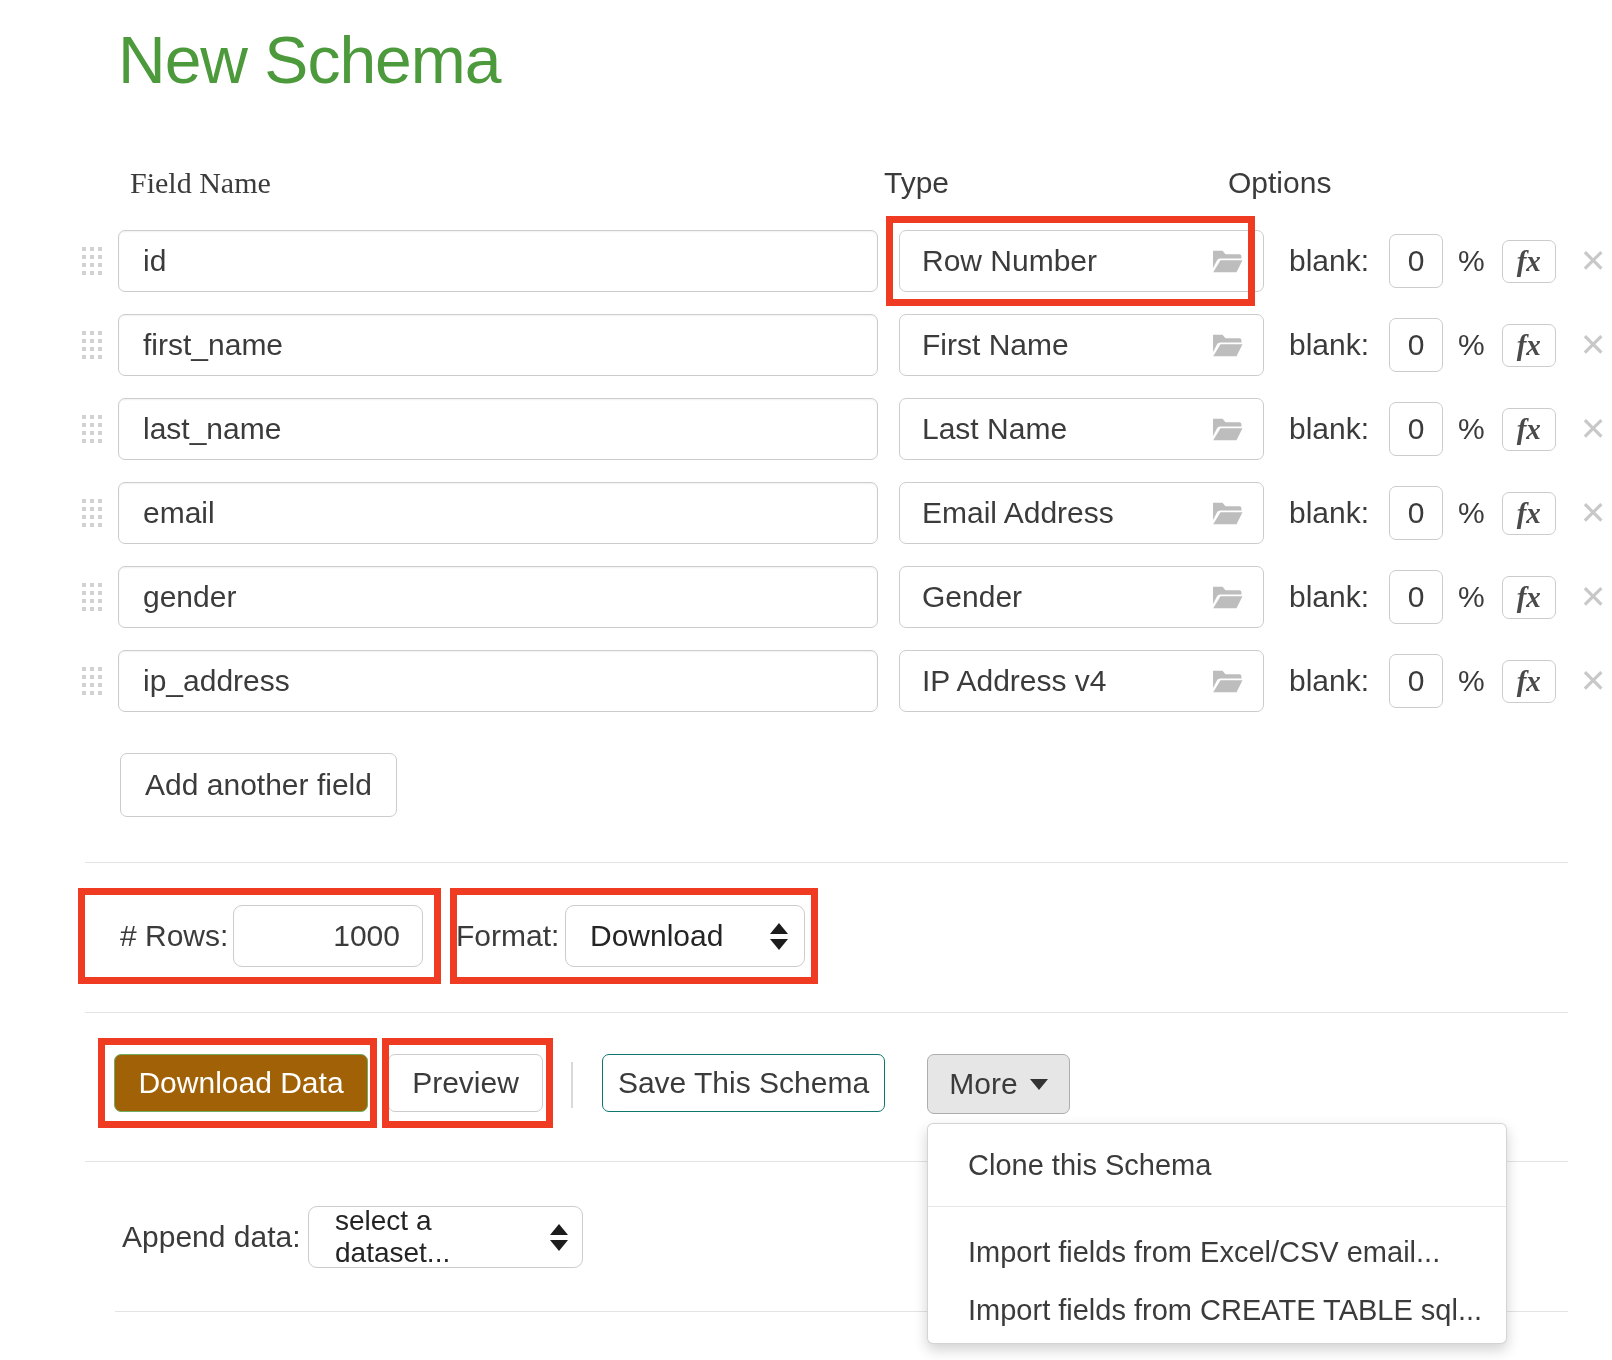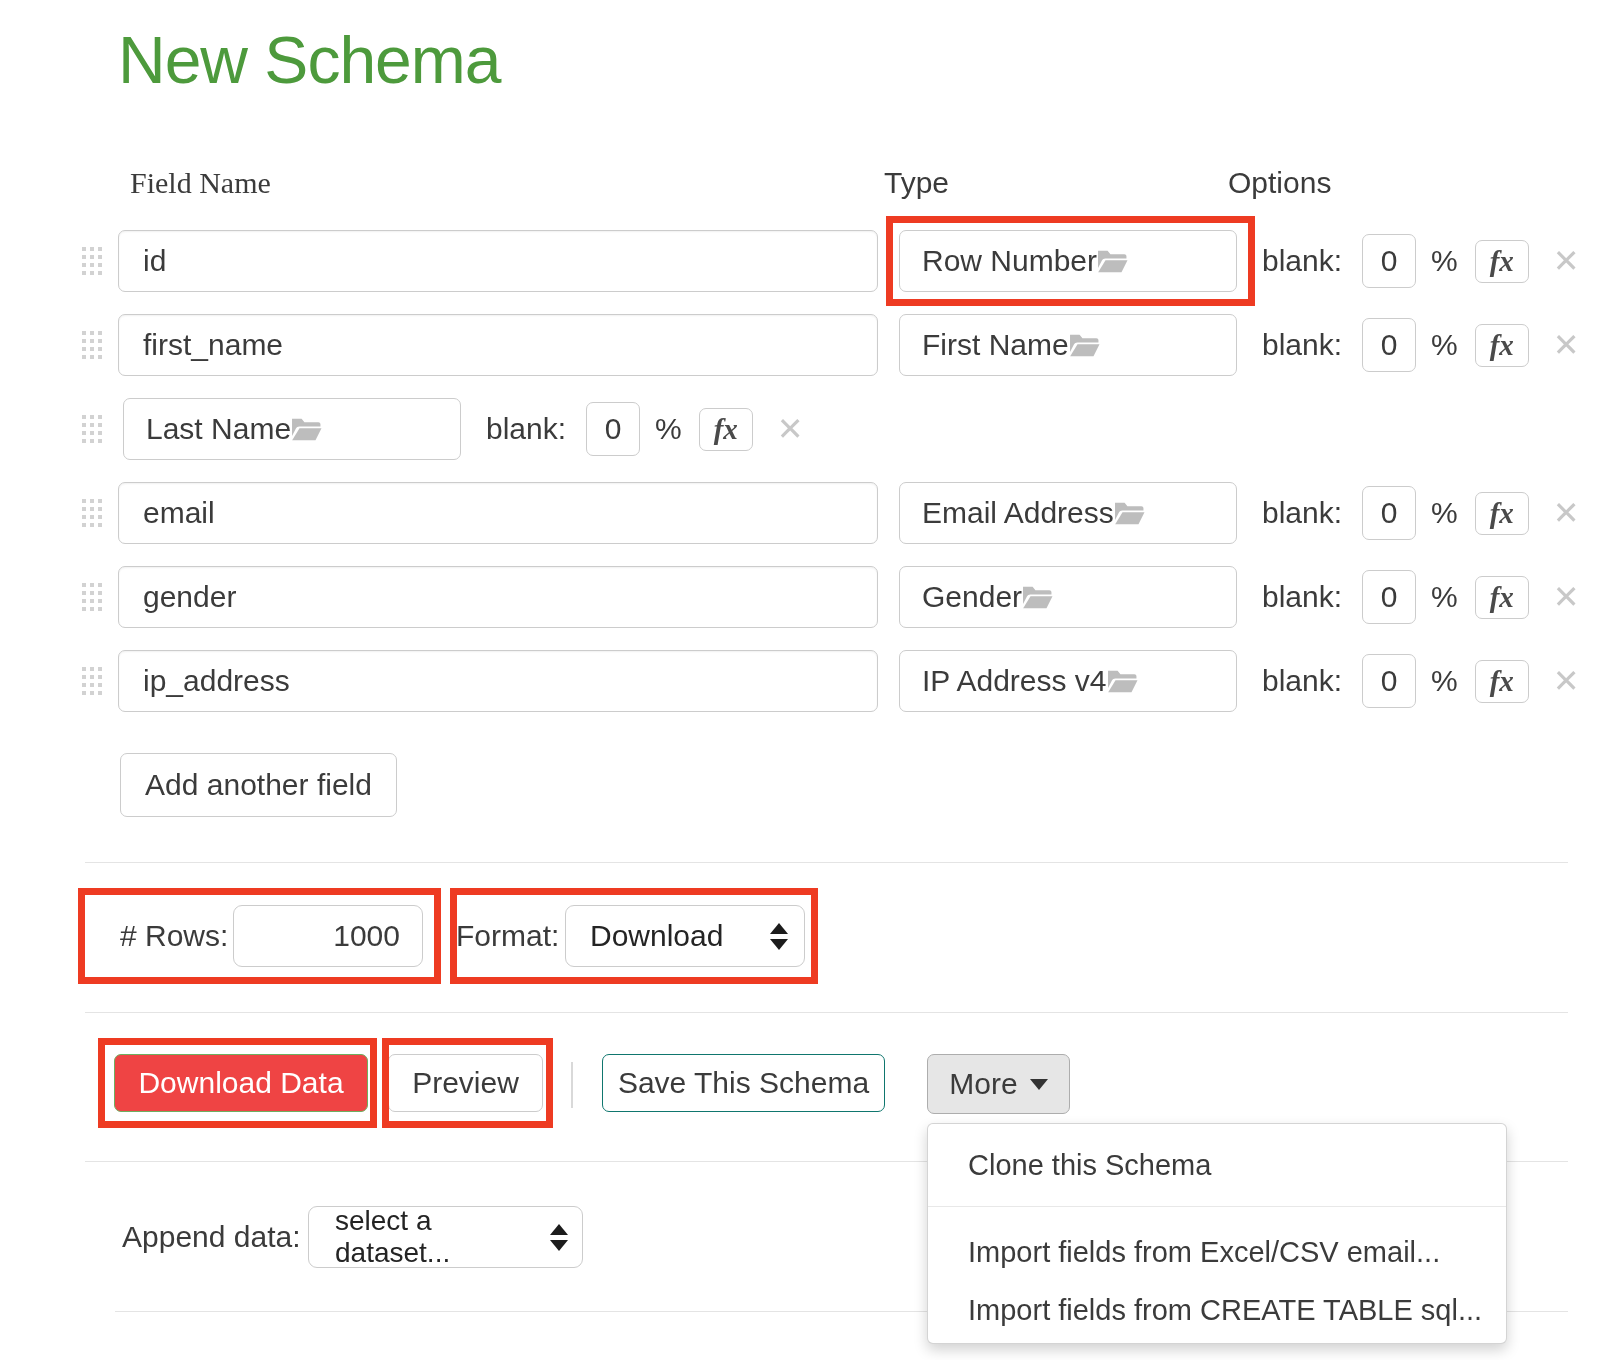--- a/index.html
+++ b/index.html
@@ -28,23 +28,23 @@
   .grip i { background:#d2d2d2; }
 
   .fname-input {
     margin-left:16px; width:760px; height:62px;
     border:1px solid #ccc; border-radius:7px; background:#fff;
     font:30px "Liberation Sans","DejaVu Sans",sans-serif; color:#3b3b3b;
     padding:0 0 0 24px; outline:none;
     box-shadow:inset 0 1px 2px rgba(0,0,0,.06);
   }
   .type-btn {
-    margin-left:21px; width:338px; height:62px;
+    margin-left:21px; width:365px; height:62px;
     border:1px solid #ccc; border-radius:7px; background:#fff;
-    display:flex; align-items:center; 
+    display:flex; align-items:center; justify-content:space-between;
     padding:0 20px 0 22px; font-size:30px; color:#3b3b3b; cursor:pointer;
   }
   .blank-lbl { margin-left:25px; font-size:30px; }
   .pct-input {
     margin-left:20px; width:54px; height:54px; text-align:center;
     border:1px solid #ccc; border-radius:7px;
     font:30px "Liberation Sans","DejaVu Sans",sans-serif; color:#3b3b3b; outline:none;
   }
   .pct-sign { margin-left:15px; font-size:30px; }
   .fx-btn {
@@ -88,21 +88,21 @@
     padding:0 16px 0 24px; font-size:30px; color:#242424;
   }
   .format-select { left:565px; top:905px; width:240px; height:62px; }
   .arrows { display:flex; flex-direction:column; gap:5px; }
   .arrows b { width:0; height:0; border-left:9px solid transparent; border-right:9px solid transparent; }
   .arrows .up { border-bottom:11px solid #1c1c1c; }
   .arrows .dn { border-top:11px solid #1c1c1c; }
 
   
   .btn { height:58px; border-radius:7px; font-size:30px; display:flex; align-items:center; justify-content:center; cursor:pointer; }
-  .btn-download { left:114px; top:1054px; width:254px; background:#ef4444; border:1px solid #6fae60; color:#fff; }
+  .btn-download { left:114px; top:1054px; width:254px; background:#a16207; border:1px solid #6fae60; color:#fff; }
   .btn-preview  { left:388px; top:1054px; width:155px; background:#fff; border:1px solid #ccc; color:#3b3b3b; }
   .btn-sep { left:571px; top:1062px; width:2px; height:46px; background:#d9d9d9; }
   .btn-save     { left:602px; top:1054px; width:283px; background:#fff; border:1px solid #0f766e; color:#3b3b3b; }
   .btn-more     { left:927px; top:1054px; width:143px; height:60px; background:#e6e6e6; border:1px solid #adadad; color:#3b3b3b; }
   .caret { display:inline-block; margin-left:12px; width:0; height:0;
            border-left:9px solid transparent; border-right:9px solid transparent; border-top:11px solid #333; }
 
   
   .more-menu {
     left:927px; top:1123px; width:580px; z-index:20;
@@ -208,20 +208,21 @@
         <i></i>
         <i></i>
         <i></i>
         <i></i>
         <i></i>
         <i></i>
         <i></i>
         <i></i>
         <i></i>
       </span>
+    <input class="fname-input" type="text" value="last_name" style="">
     <div class="type-btn">
       <span>Last Name</span>
       <span class="folder-icon">
         <svg width="31" height="25" viewBox="0 0 24 19">
           <path fill="#bdbdbd" d="M0.8 1.2 h7.4 l2.2 2.6 h10.8 c0.9 0 1.6 0.7 1.6 1.6 v1.8 H6.4 c-1.1 0-2.1 0.6-2.6 1.6 L0.8 14.6 Z"></path>
           <path fill="#bdbdbd" d="M6.6 8.6 h17 L19 17.8 H0.9 Z"></path>
         </svg>
       </span>
     </div>
     <span class="blank-lbl">blank:</span>

